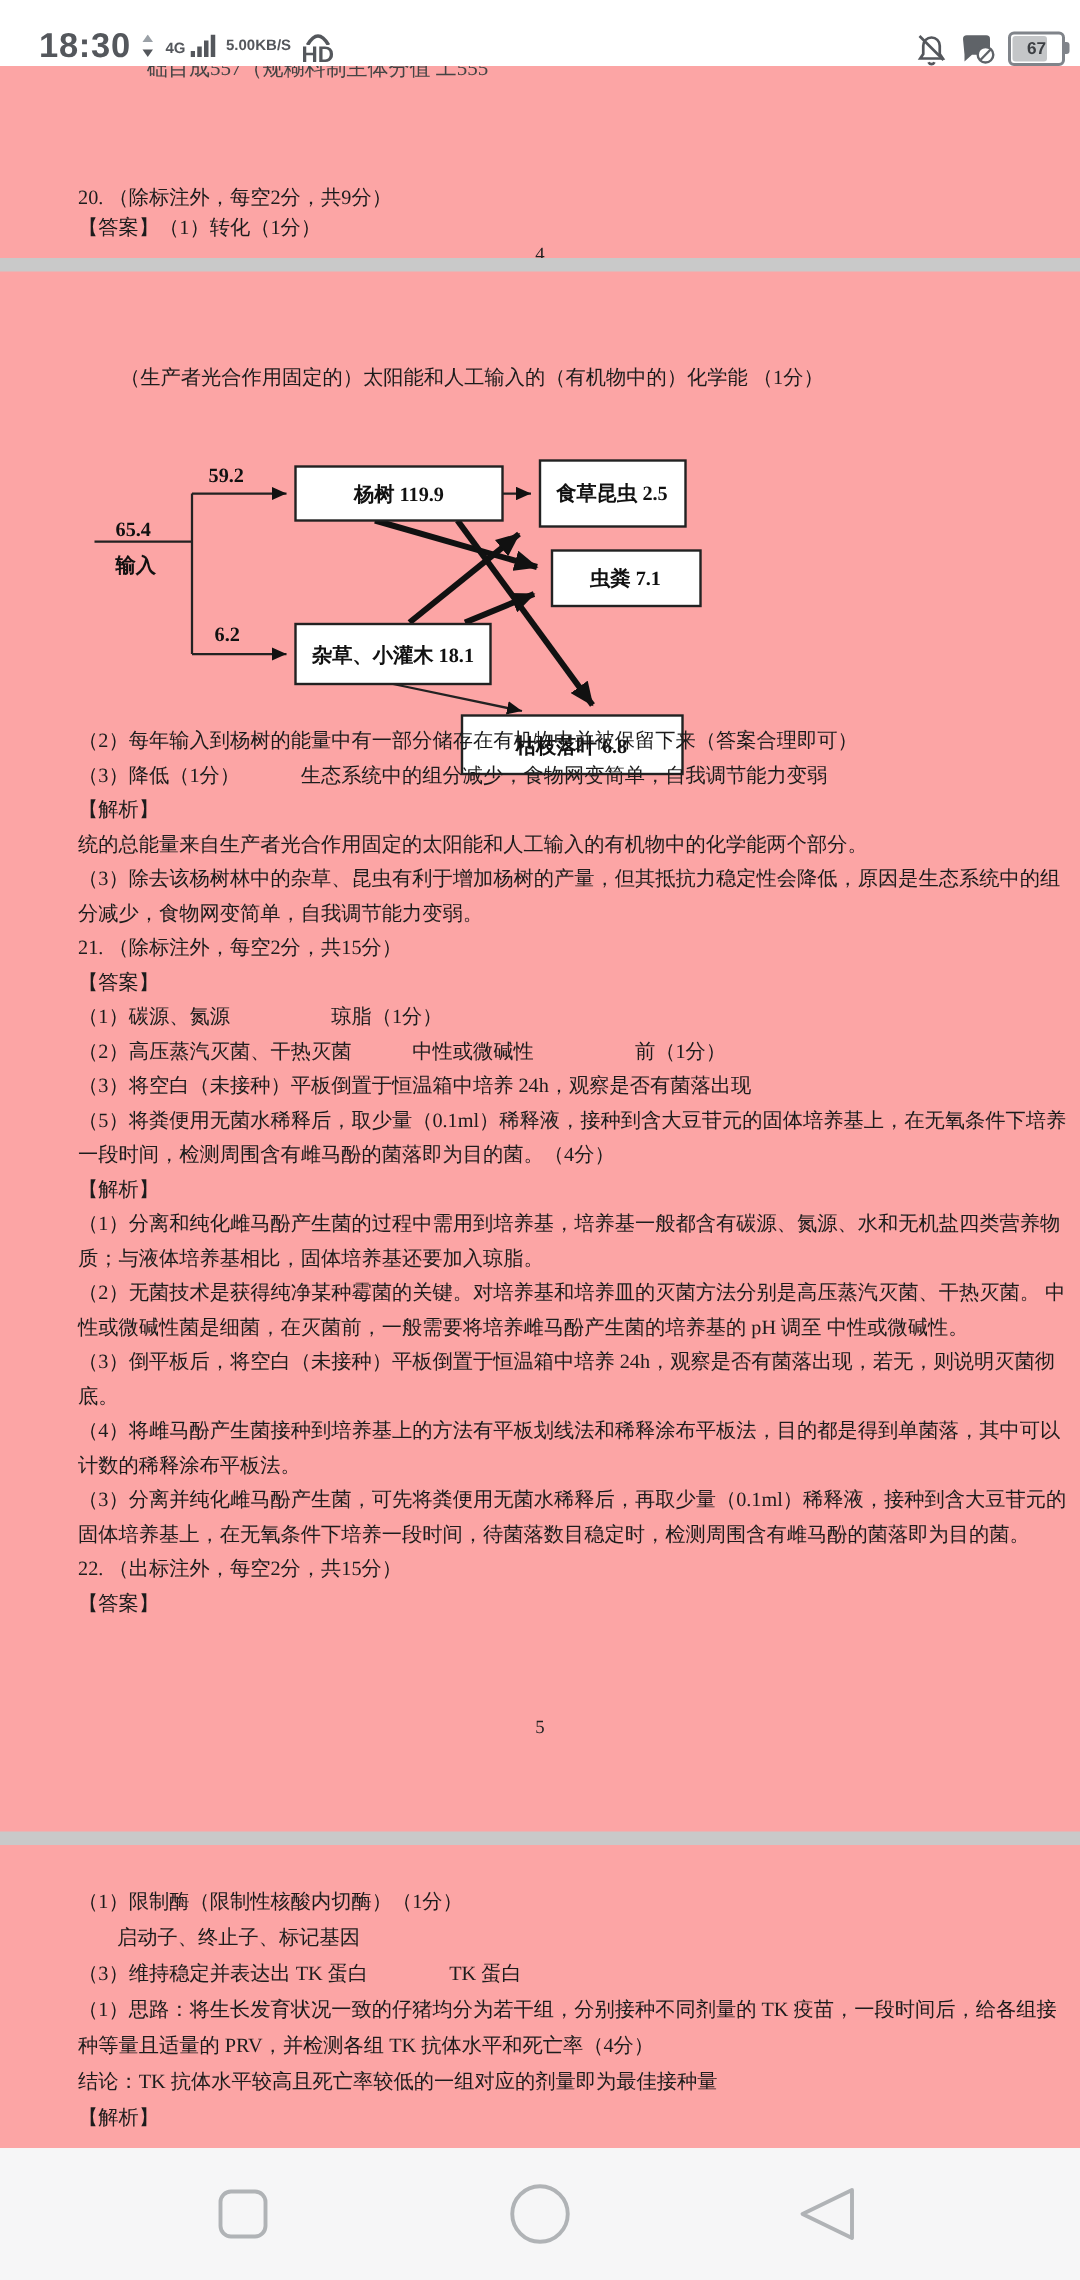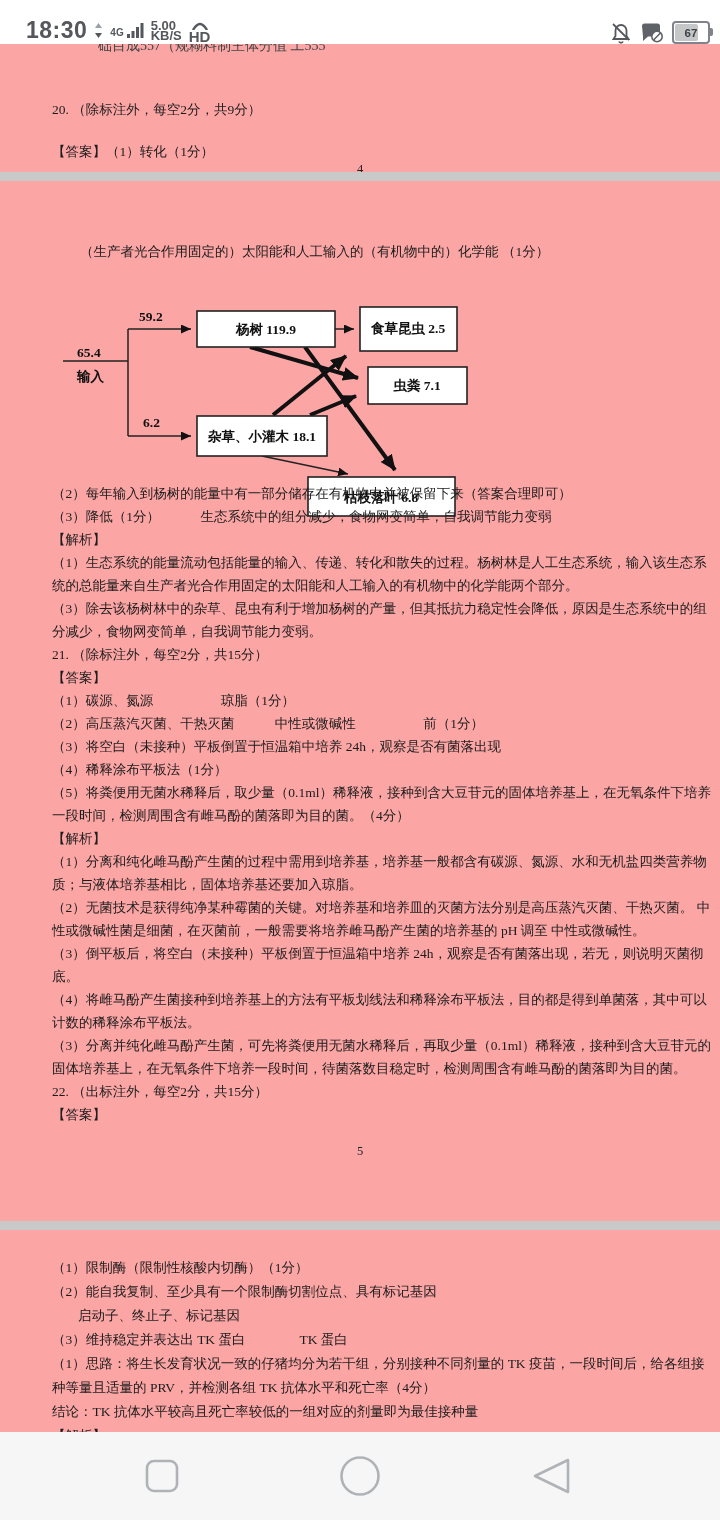--- a/index.html
+++ b/index.html
@@ -6,21 +6,21 @@
   body{width:720px;height:1520px;position:relative;background:#ffffff;overflow:hidden;
        font-family:"Liberation Serif","DejaVu Serif",serif;color:#1c1c1c;}
 
   
   .statusbar{position:absolute;top:0;left:0;width:720px;height:44px;background:#fff;
              display:flex;align-items:flex-end;font-family:"Liberation Sans","DejaVu Sans",sans-serif;
              color:#54575c;gap:36px;}
   .sb-left{display:flex;align-items:center;gap:7px;padding-left:26px;}
   .sb-time{font-size:23px;font-weight:600;letter-spacing:.5px;}
   .sb-4g{font-size:10px;font-weight:700;margin-top:-8px;}
-  .sb-speed{display:flex;flex-direction:column;line-height:10px;font-size:13px;font-weight:600;}
+  .sb-speed{display:flex;flex-direction:row;line-height:10px;font-size:10px;font-weight:600;}
   .sb-hd{font-size:15px;font-weight:800;position:relative;top:2px;}
   .sb-right{margin-left:auto;display:flex;align-items:center;gap:8px;padding-right:10px;}
   .battery{position:relative;width:34px;height:19px;border:2px solid #80848a;border-radius:4px;
            display:flex;align-items:center;justify-content:center;}
   .battery .fill{position:absolute;left:1px;top:1px;bottom:1px;width:67%;background:#c4c6c8;border-radius:2px;}
   .battery .pct{position:relative;font-size:11.5px;font-weight:700;color:#3c3f43;}
   .battery .nub{position:absolute;right:-5px;top:5px;width:3px;height:8px;background:#80848a;border-radius:0 2px 2px 0;}
 
   
   .doc{position:absolute;top:44px;left:0;width:720px;height:1388px;background:#fca5a5;overflow:hidden;}
@@ -91,21 +91,21 @@
       <div class="nub"></div>
     </div>
   </div>
 </div>
 
 <div class="doc">
 
   <div class="clip-line">
     <span>础目成557（规糊料制主体分值 工555</span>
   </div>
-  <div class="tline" style="top:54px;">20. （除标注外，每空2分，共9分）</div>
+  <div class="tline" style="top:76px;">20. （除标注外，每空2分，共9分）</div>
   <div class="tline" style="top:96px;">【答案】（1）转化（1分）</div>
   <div class="pagenum" style="top:118px;">4</div>
 
   <div class="sep" style="top:128px;"></div>
 
   <div class="tline" style="top:196px;left:80px;">（生产者光合作用固定的）太阳能和人工输入的（有机物中的）化学能 （1分）</div>
 
   <svg class="diagram" width="420" height="224" viewBox="0 0 420 224">
     <defs>
       <marker id="mThin" markerUnits="userSpaceOnUse" markerWidth="11" markerHeight="9" refX="10" refY="4.5" orient="auto">
@@ -142,30 +142,28 @@
     <text x="84" y="21">59.2</text>
     <text x="22" y="57">65.4</text>
     <text x="22" y="81">输入</text>
     <text x="88" y="127">6.2</text>
   </svg>
 
   <div class="lines" style="top:438px;">
       <div class="line">（2）每年输入到杨树的能量中有一部分储存在有机物中并被保留下来（答案合理即可）</div>
       <div class="line">（3）降低（1分）　　　生态系统中的组分减少，食物网变简单，自我调节能力变弱</div>
       <div class="line">【解析】</div>
-      <div class="line">（1）生态系统的能量流动包括能量的输入、传递、转化和散失的过程。杨树林是人工生态系统，输入该生态系</div>
       <div class="line">统的总能量来自生产者光合作用固定的太阳能和人工输入的有机物中的化学能两个部分。</div>
       <div class="line">（3）除去该杨树林中的杂草、昆虫有利于增加杨树的产量，但其抵抗力稳定性会降低，原因是生态系统中的组</div>
       <div class="line">分减少，食物网变简单，自我调节能力变弱。</div>
       <div class="line">21. （除标注外，每空2分，共15分）</div>
       <div class="line">【答案】</div>
       <div class="line">（1）碳源、氮源　　　　　琼脂（1分）</div>
       <div class="line">（2）高压蒸汽灭菌、干热灭菌　　　中性或微碱性　　　　　前（1分）</div>
       <div class="line">（3）将空白（未接种）平板倒置于恒温箱中培养 24h，观察是否有菌落出现</div>
-      <div class="line">（4）稀释涂布平板法（1分）</div>
       <div class="line">（5）将粪便用无菌水稀释后，取少量（0.1ml）稀释液，接种到含大豆苷元的固体培养基上，在无氧条件下培养</div>
       <div class="line">一段时间，检测周围含有雌马酚的菌落即为目的菌。（4分）</div>
       <div class="line">【解析】</div>
       <div class="line">（1）分离和纯化雌马酚产生菌的过程中需用到培养基，培养基一般都含有碳源、氮源、水和无机盐四类营养物</div>
       <div class="line">质；与液体培养基相比，固体培养基还要加入琼脂。</div>
       <div class="line">（2）无菌技术是获得纯净某种霉菌的关键。对培养基和培养皿的灭菌方法分别是高压蒸汽灭菌、干热灭菌。 中</div>
       <div class="line">性或微碱性菌是细菌，在灭菌前，一般需要将培养雌马酚产生菌的培养基的 pH 调至 中性或微碱性。</div>
       <div class="line">（3）倒平板后，将空白（未接种）平板倒置于恒温箱中培养 24h，观察是否有菌落出现，若无，则说明灭菌彻</div>
       <div class="line">底。</div>
       <div class="line">（4）将雌马酚产生菌接种到培养基上的方法有平板划线法和稀释涂布平板法，目的都是得到单菌落，其中可以</div>
@@ -174,21 +172,20 @@
       <div class="line">固体培养基上，在无氧条件下培养一段时间，待菌落数目稳定时，检测周围含有雌马酚的菌落即为目的菌。</div>
       <div class="line">22. （出标注外，每空2分，共15分）</div>
       <div class="line">【答案】</div>
     </div>
   <div class="pagenum" style="top:1100px;">5</div>
 
   <div class="sep" style="top:1177px;"></div>
 
   <div class="lines p6" style="top:1212px;">
       <div class="line">（1）限制酶（限制性核酸内切酶）（1分）</div>
-      <div class="line">（2）能自我复制、至少具有一个限制酶切割位点、具有标记基因</div>
       <div class="line indent">启动子、终止子、标记基因</div>
       <div class="line">（3）维持稳定并表达出 TK 蛋白　　　　TK 蛋白</div>
       <div class="line">（1）思路：将生长发育状况一致的仔猪均分为若干组，分别接种不同剂量的 TK 疫苗，一段时间后，给各组接</div>
       <div class="line">种等量且适量的 PRV，并检测各组 TK 抗体水平和死亡率（4分）</div>
       <div class="line">结论：TK 抗体水平较高且死亡率较低的一组对应的剂量即为最佳接种量</div>
       <div class="line">【解析】</div>
     </div>
 </div>
 
 <div class="navbar">

